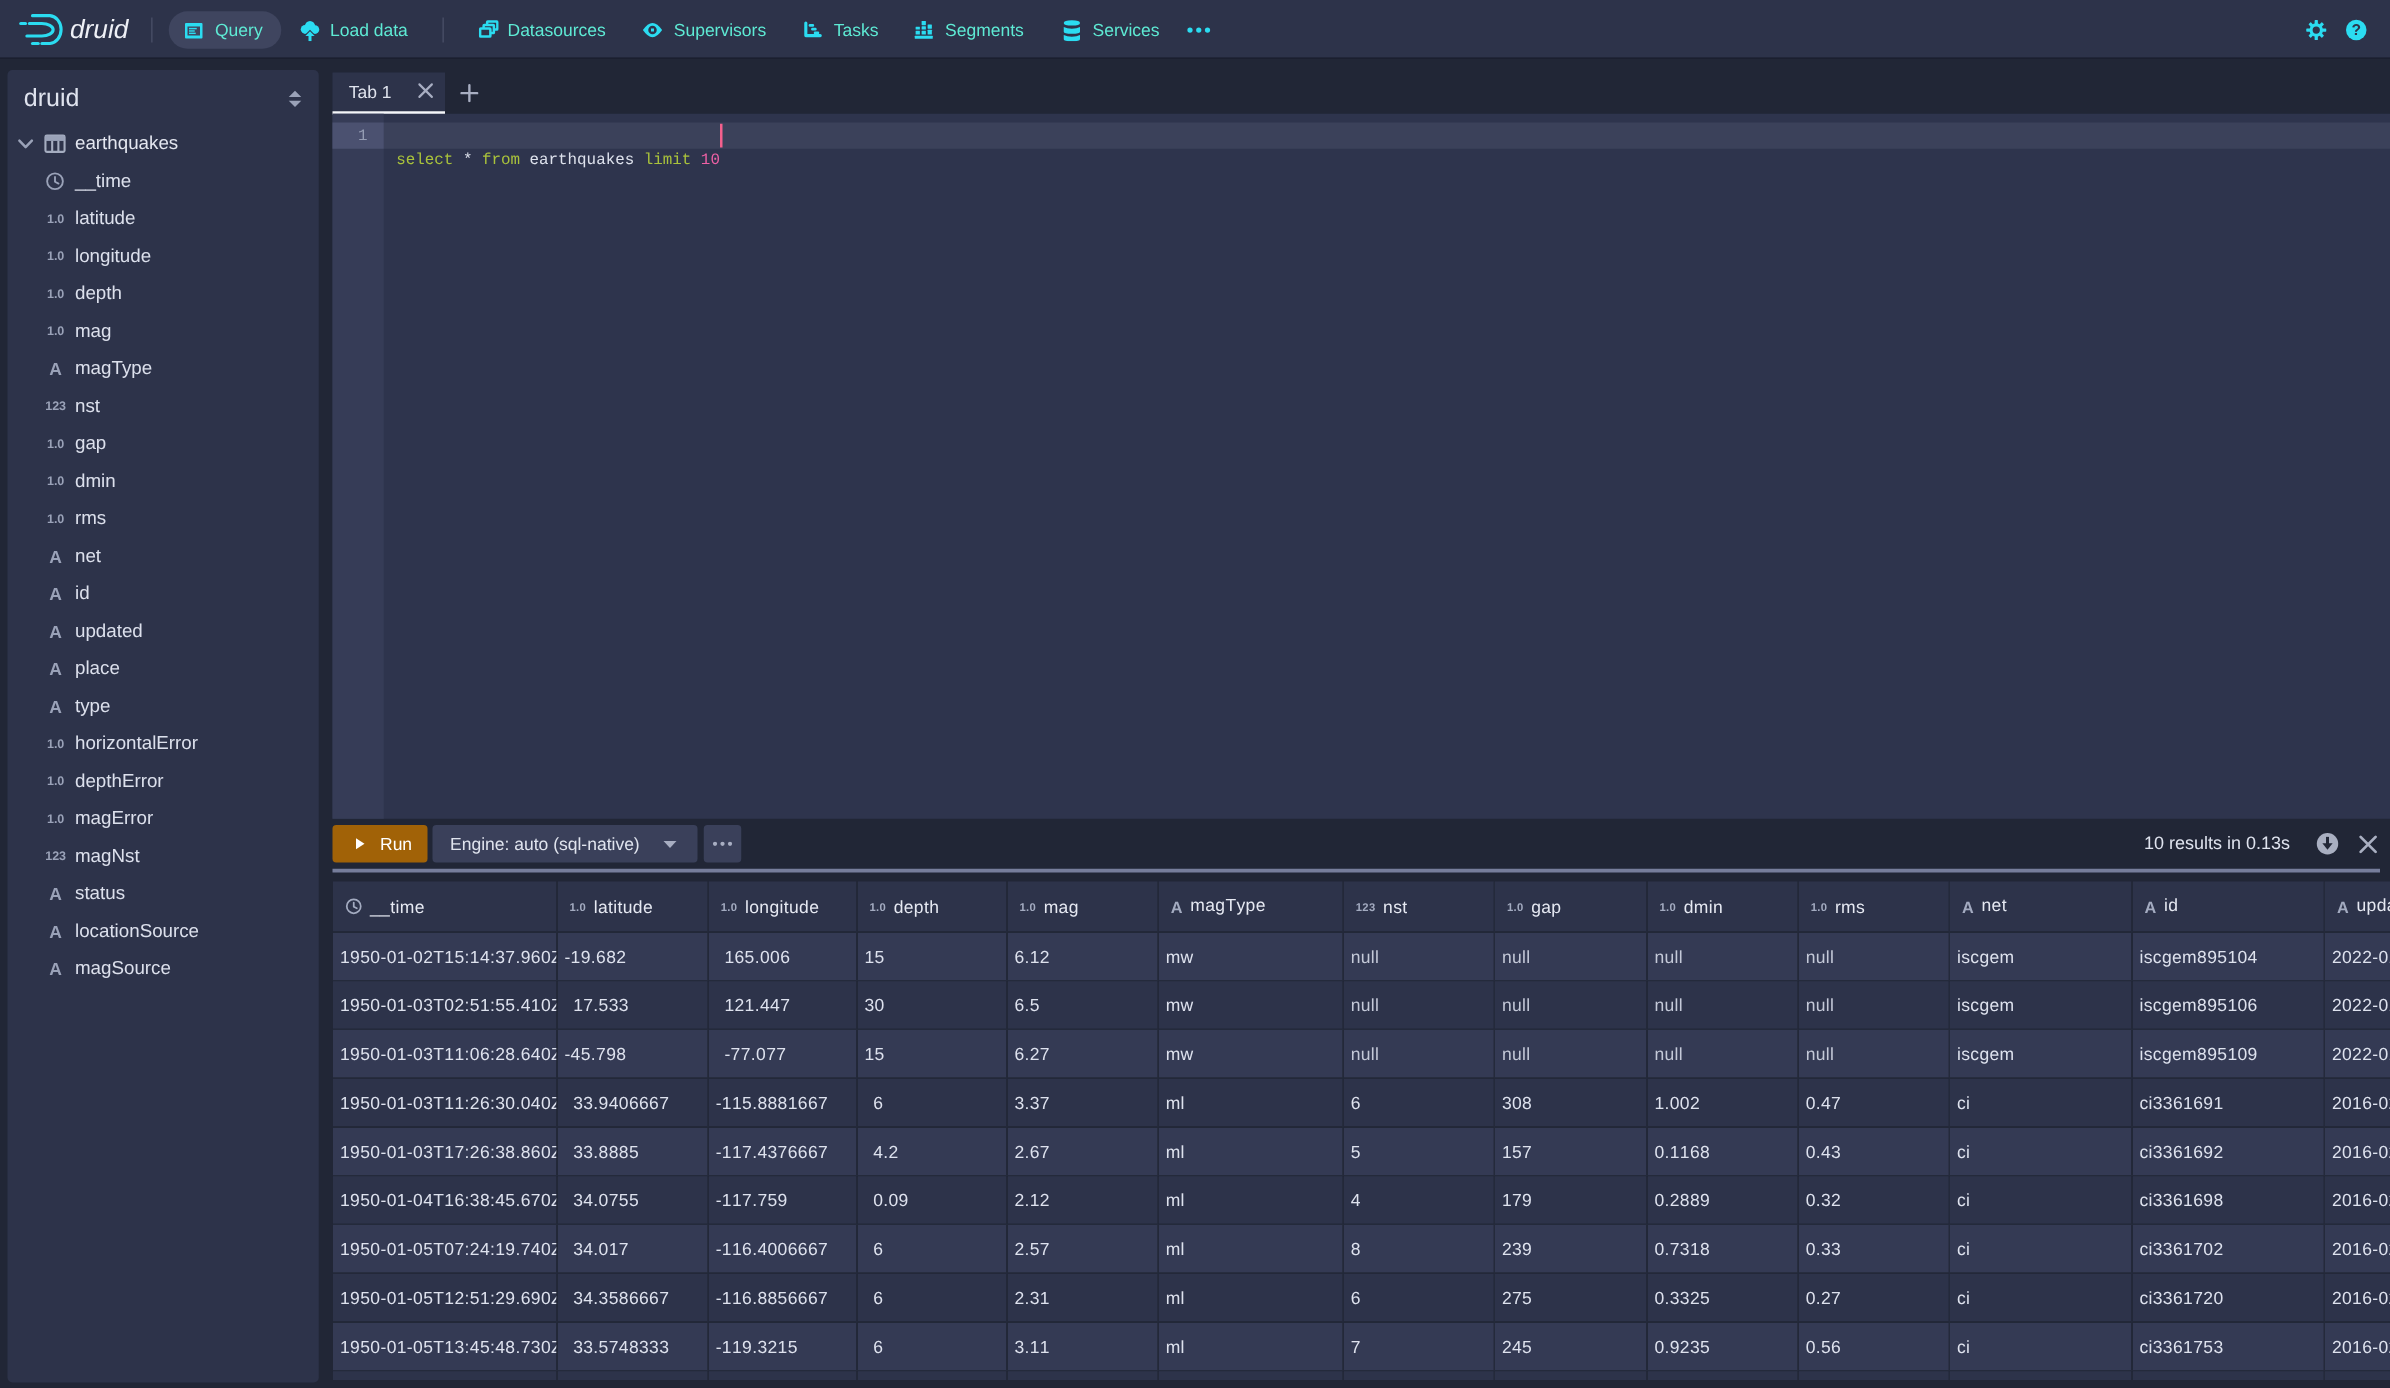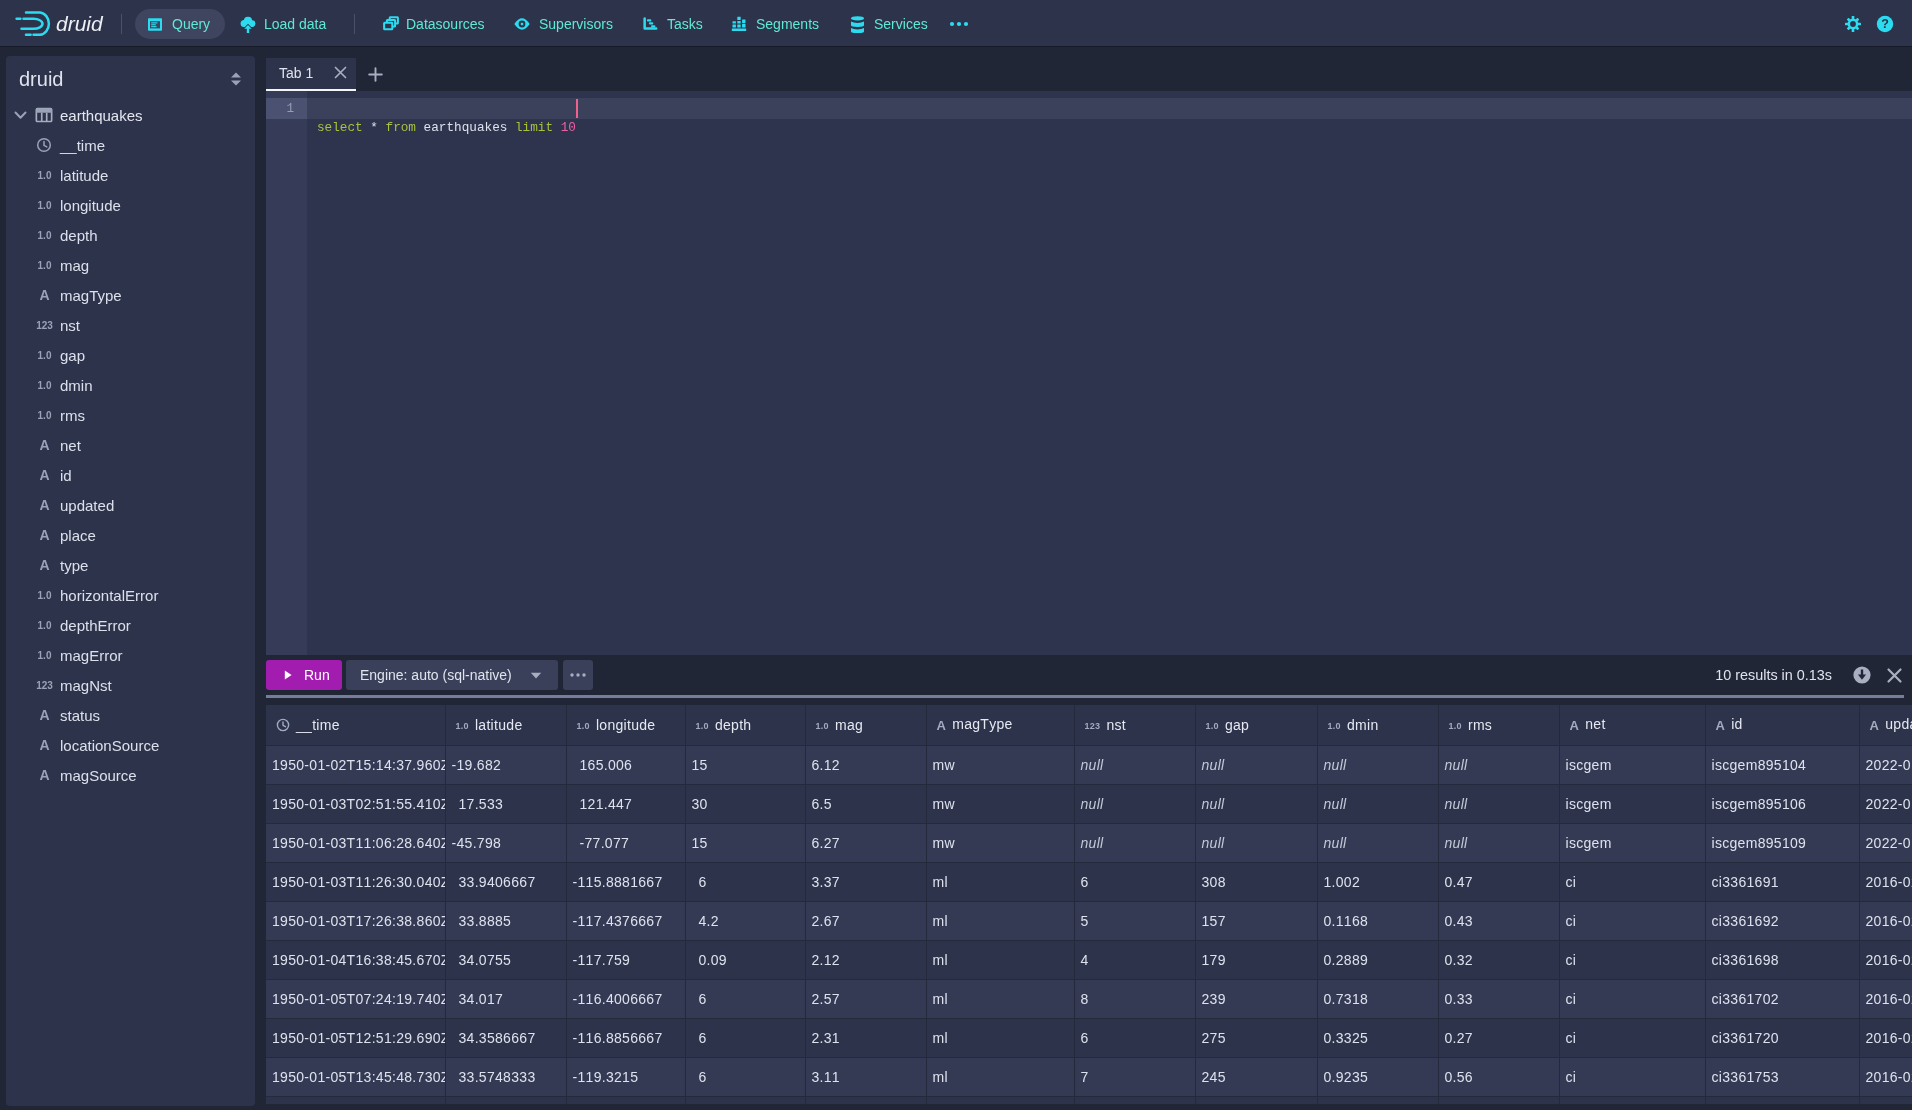--- a/index.html
+++ b/index.html
@@ -37,38 +37,38 @@
   #curline { position:absolute; left:41px; top:7px; width:1605px; height:21px; background:#3b415a; }
   #lineno { position:absolute; left:0; width:28px; text-align:right; top:7px; height:21px; line-height:21px;
     font-family:"Liberation Mono",monospace; font-size:12.7px; color:#959db4; }
   #code { position:absolute; left:51px; top:7px; height:21px; line-height:21px;
     font-family:"Liberation Mono",monospace; font-size:12.7px; color:#dde1ec; white-space:pre;margin-top:19px; }
   .kw { color:#a9c23b; } .num { color:#ee60a5; }
   #cursor { position:absolute; top:8px; width:2px; height:19px; background:#f4608d; }
   
   .btn { position:absolute; top:660px; height:30px; border-radius:3px; font-size:14px;
     color:#e0e4ee; }
-  #runbtn { left:266px; width:76px; background:#a21caf; color:#fff; }
+  #runbtn { left:266px; width:76px; background:#a16207; color:#fff; }
   #enginebtn { left:346px; width:212px; background:#3a405a; }
   #dotsbtn { left:563px; width:30px; background:#3a405a; }
   #results-info { position:absolute; top:660px; height:30px; line-height:30px; right:80px;
     font-size:14.4px; color:#dfe3ee; }
   
   #splitter { position:absolute; left:266px; top:695px; width:1638px; height:3px; background:#767d9b; }
   
   #results { position:absolute; left:266px; top:705px; width:1646px; height:399px; overflow:hidden; }
   table { border-collapse:collapse; table-layout:fixed; width:1646px; font-kerning:none; letter-spacing:0.3px; }
   th, td { padding:0 0 0 6px; height:39px; font-weight:400; text-align:left;
     font-size:14px; color:#dee2ee; white-space:nowrap; overflow:hidden;
     border-right:1px solid #242a3b; border-bottom:1px solid #242a3b; }
   th { height:40px; color:#e6e9f2; padding-left:10px; }
   tr.odd td { background:#343a54; }
   tr.even td { background:#2d334a; }
   thead th { background:#2d334a; }
-  .null { font-style:italic; color:#c4c9d8;text-align:right; }
+  .null { color:#c4c9d8;text-align:right; }
   .hicon { display:inline-block; color:#a3abc0; font-weight:700; font-size:9px; vertical-align:1px; margin-right:6px; }
   .hicon.a { font-size:13px; vertical-align:-1px; }
   .fs { display:inline-block; width:7px; }
 </style>
 </head>
 <body>
 <div id="app">
   <div id="topbar">
     <svg class="abs" style="left:14px;top:8px" width="38" height="30" viewBox="0 0 38 30" fill="none" stroke="#2bdcf1" stroke-width="2.5" stroke-linecap="round">
       <path d="M12 4.5 H26 A9.8 11.2 0 0 1 26 26.8 H19.5"></path>

